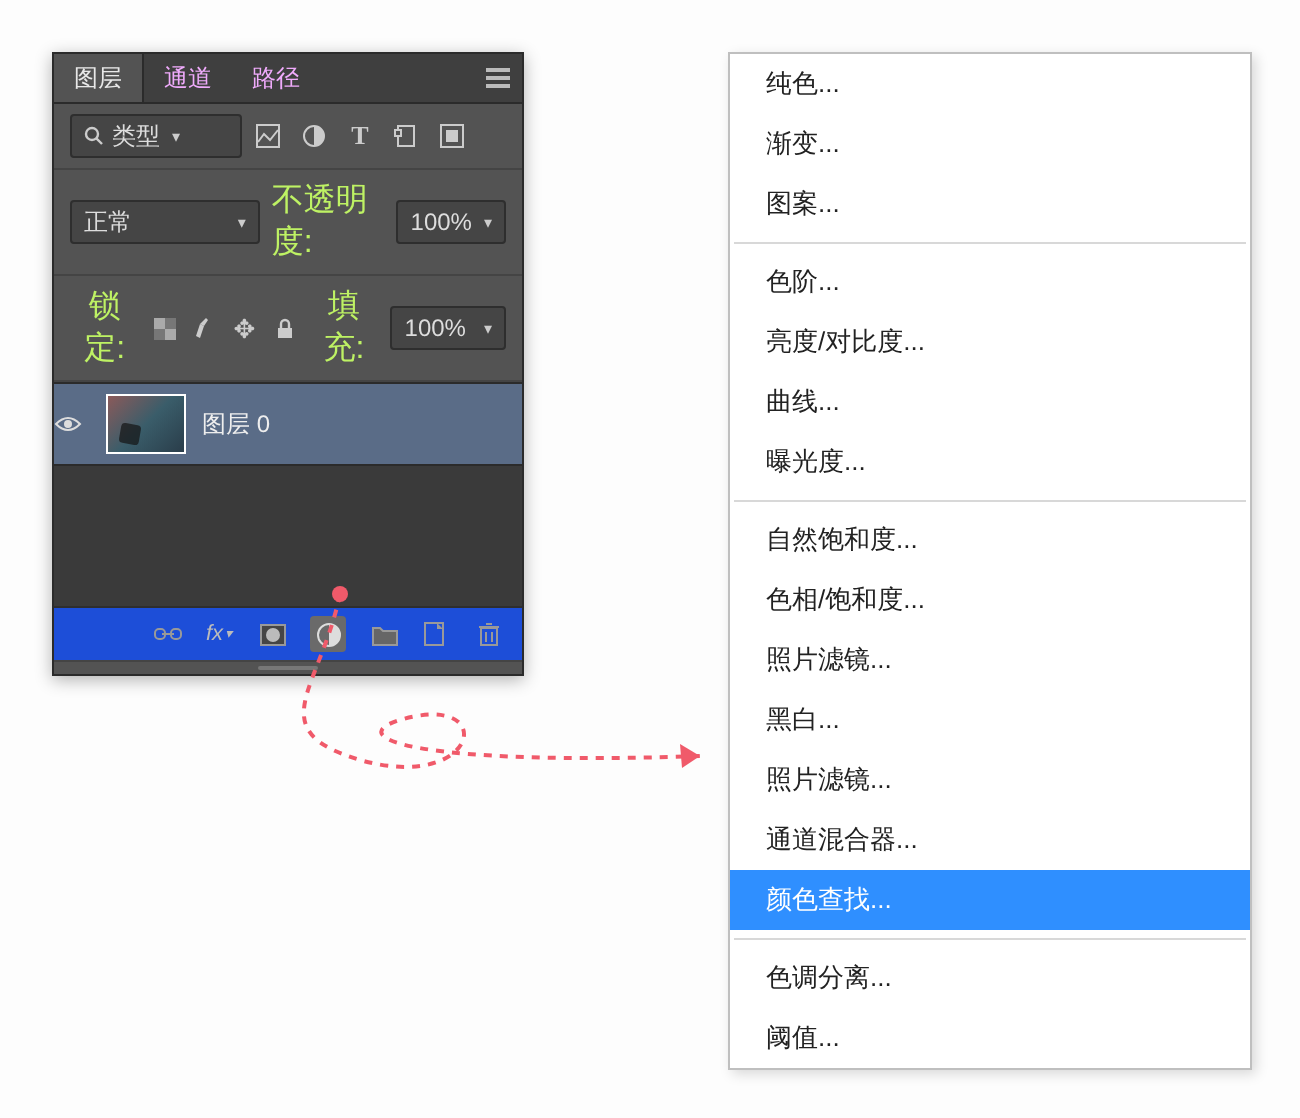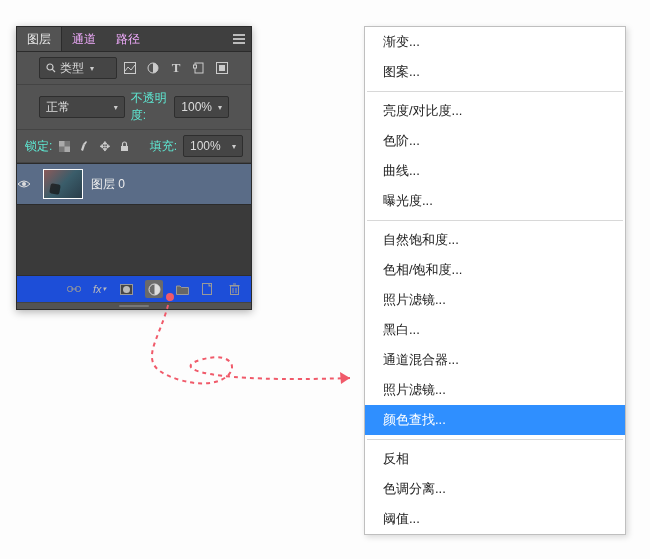--- a/index.html
+++ b/index.html
@@ -10,21 +10,21 @@
     background: #fdfdfd;
     font-family: "Microsoft YaHei", SimSun, Arial, sans-serif;
     font-size: 12px;
     position: relative;
     overflow: hidden;
   }
 
   
   .panel {
     position: absolute;
-    left: 16px;
+    left: 26px;
     top: 26px;
     width: 234px;
     background: #535353;
     border: 1px solid #2b2b2b;
     box-shadow: 0 2px 8px rgba(0,0,0,0.3);
   }
   .panel-tabs {
     display: flex;
     align-items: center;
     height: 24px;
@@ -55,21 +55,21 @@
     top: 5px;
     color: #bbb;
     font-size: 10px;
     line-height: 1;
   }
   .panel-menu div { height: 2px; width: 12px; background:#bbb; margin:2px 0;}
 
   .panel-row {
     display: flex;
     align-items: center;
-    padding: 5px 22px;
+    padding: 5px 8px;
     gap: 6px;
     color: #ddd;
   }
   .panel-row.border-b { border-bottom: 1px solid #444; }
 
   .dropdown {
     display: inline-flex;
     align-items: center;
     background: #454545;
     border: 1px solid #2e2e2e;
@@ -82,21 +82,21 @@
   }
   .dropdown .caret {
     margin-left: 6px;
     font-size: 8px;
     color: #ccc;
   }
   .dropdown.small { width: 72px; }
   .dropdown.wide { width: 98px; }
   .dropdown.pct { width: 46px; justify-content: space-between;}
 
-  .label-txt { color: #5eead4; font-size: 12px; }
+  .label-txt { color: #bef264; font-size: 16px; }
 
   .icon-row-icons {
     display: flex;
     gap: 9px;
     color: #ccc;
     align-items: center;
   }
   .icon-row-icons span { display:inline-flex; width:14px; height:14px; align-items:center; justify-content:center;}
 
   .lock-row {
@@ -371,33 +371,33 @@
   <div class="panel-grip"></div>
 </div>
 
 <svg class="arrow-svg" viewBox="0 0 280 130">
   <circle cx="70" cy="12" r="4" fill="#f05a6a"></circle>
   <path d="M70 12 C 60 60, 30 80, 80 95 C 140 112, 150 60, 100 75 C 70 84, 110 98, 250 93" stroke="#f05a6a" stroke-width="2" fill="none" stroke-dasharray="4 4"></path>
   <path d="M250 93 L240 87 L241 99 Z" fill="#f05a6a"></path>
 </svg>
 
 <div class="context-menu">
+  <div class="mi">纯色...</div>
   <div class="mi">渐变...</div>
   <div class="mi">图案...</div>
   <div class="sep"></div>
+  <div class="mi">色阶...</div>
   <div class="mi">亮度/对比度...</div>
-  <div class="mi">色阶...</div>
   <div class="mi">曲线...</div>
   <div class="mi">曝光度...</div>
   <div class="sep"></div>
   <div class="mi">自然饱和度...</div>
   <div class="mi">色相/饱和度...</div>
   <div class="mi">照片滤镜...</div>
   <div class="mi">黑白...</div>
+  <div class="mi">照片滤镜...</div>
   <div class="mi">通道混合器...</div>
-  <div class="mi">照片滤镜...</div>
   <div class="mi selected">颜色查找...</div>
   <div class="sep"></div>
-  <div class="mi">反相</div>
   <div class="mi">色调分离...</div>
   <div class="mi">阈值...</div>
 
 </div>
 
 </body></html>

